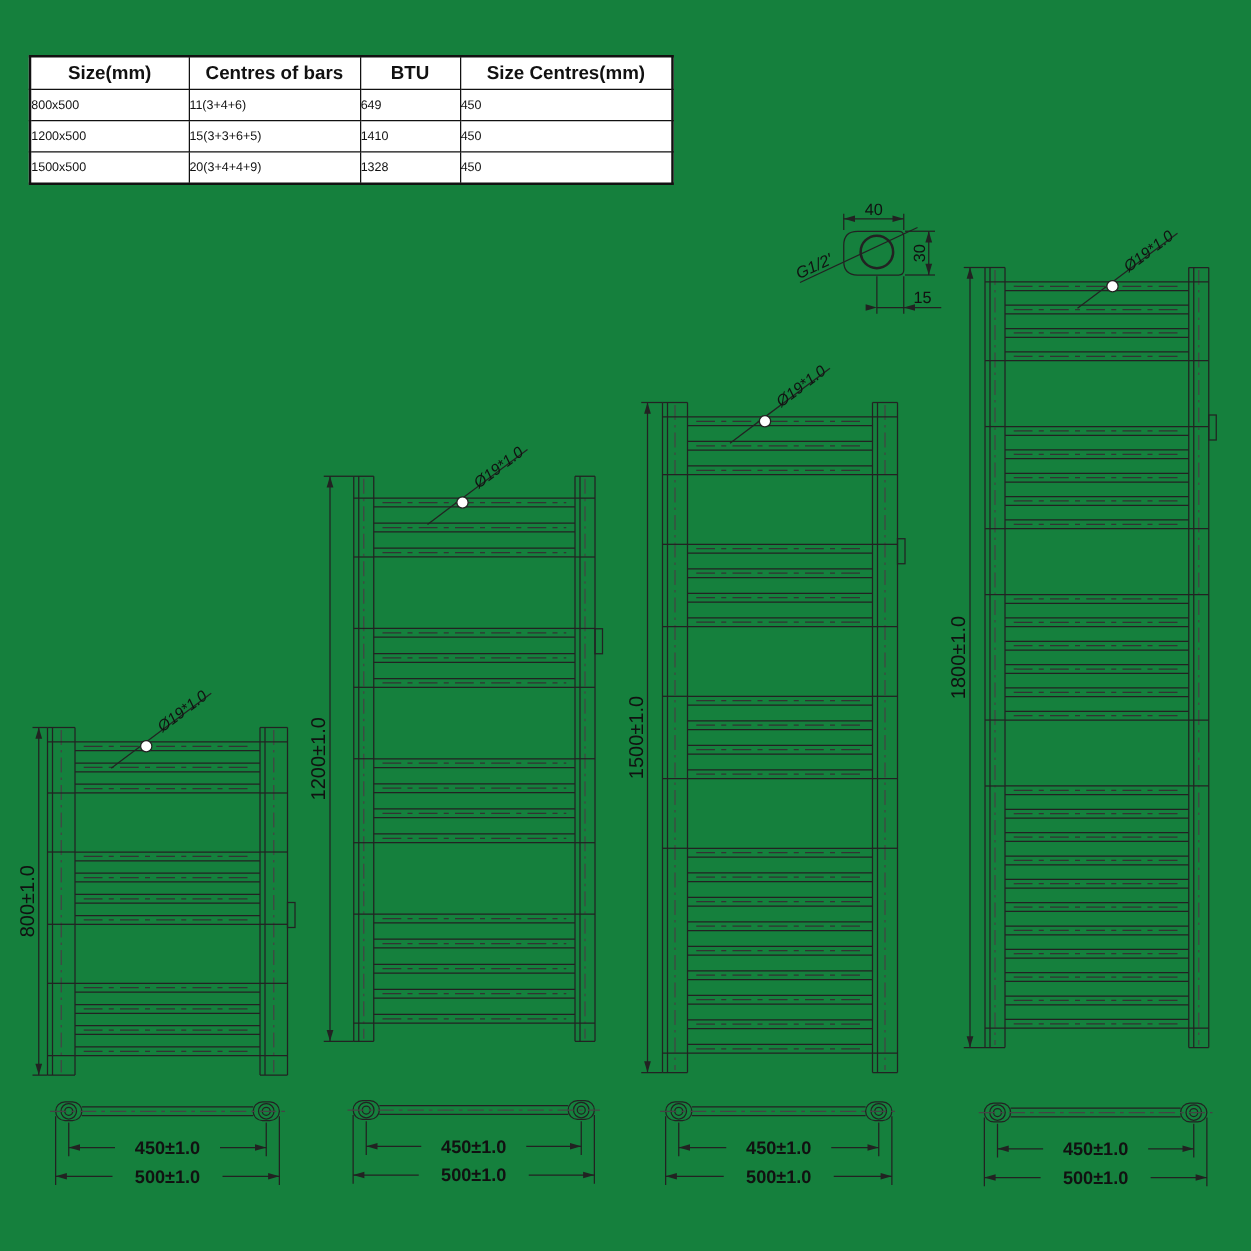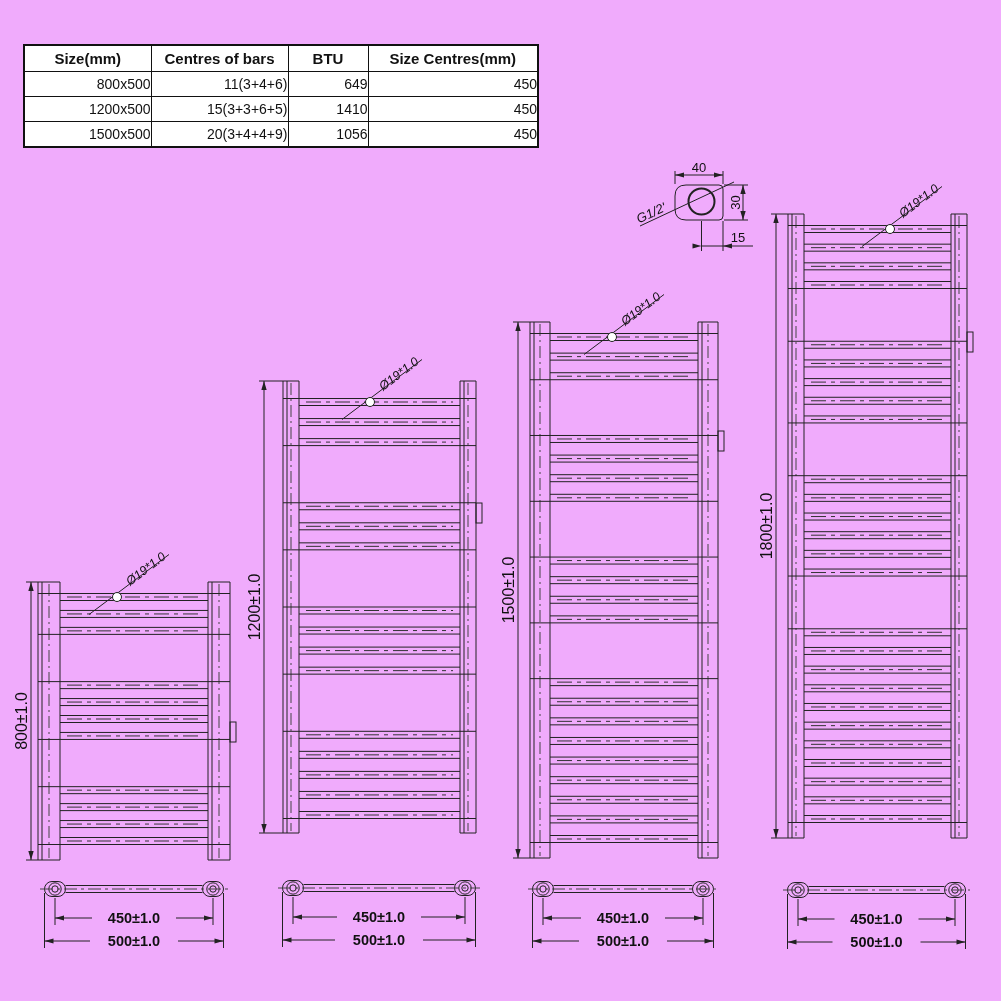--- a/index.html
+++ b/index.html
@@ -1,24 +1,24 @@
 <!DOCTYPE html>
 <html><head>
 <meta charset="utf-8">
 <style>
   html,body{margin:0;padding:0;background:#fff;}
-  .page{position:relative;width:1001px;height:1001px;background:#f0abfc;
+  .page{position:relative;width:1001px;height:1001px;background:#15803d;
         font-family:"Liberation Sans",sans-serif;overflow:hidden;}
   #diagram{position:absolute;left:0;top:0;}
   table.spec{position:absolute;left:23px;top:44px;width:514px;border-collapse:collapse;
              table-layout:fixed;border:2px solid #111;background:#fff;}
   table.spec th{border:1px solid #111;height:25px;font-size:15px;font-weight:bold;
                 text-align:center;color:#111;padding:0;}
-  table.spec td{border:1px solid #111;height:24px;font-size:14px;font-weight:normal;
-                text-align:right;color:#111;padding:0;}
+  table.spec td{border:1px solid #111;height:24px;font-size:10px;font-weight:normal;
+                text-align:left;color:#111;padding:0;}
   svg text{font-family:"Liberation Sans",sans-serif;}
 </style>
 </head>
 <body>
 
 <div class="page">
 
   <table class="spec">
     <colgroup>
       <col style="width:127px">
@@ -43,21 +43,21 @@
       </tr>
       <tr>
         <td>1200x500</td>
         <td>15(3+3+6+5)</td>
         <td>1410</td>
         <td>450</td>
       </tr>
       <tr>
         <td>1500x500</td>
         <td>20(3+4+4+9)</td>
-        <td>1056</td>
+        <td>1328</td>
         <td>450</td>
       </tr>
     </tbody>
   </table>
 
   <svg id="diagram" width="1001" height="1001" viewBox="0 0 1001 1001">
       <g>
         <line x1="38" y1="582" x2="38" y2="860" stroke="#222" stroke-width="1"></line>
         <line x1="60" y1="582" x2="60" y2="860" stroke="#222" stroke-width="1"></line>
         <line x1="38" y1="582" x2="60" y2="582" stroke="#222" stroke-width="1"></line>

